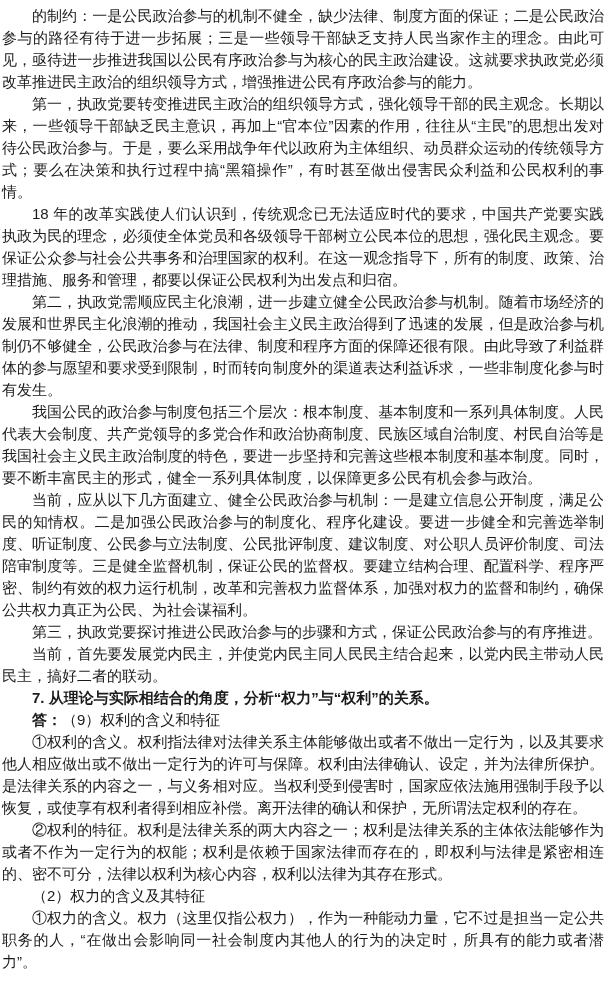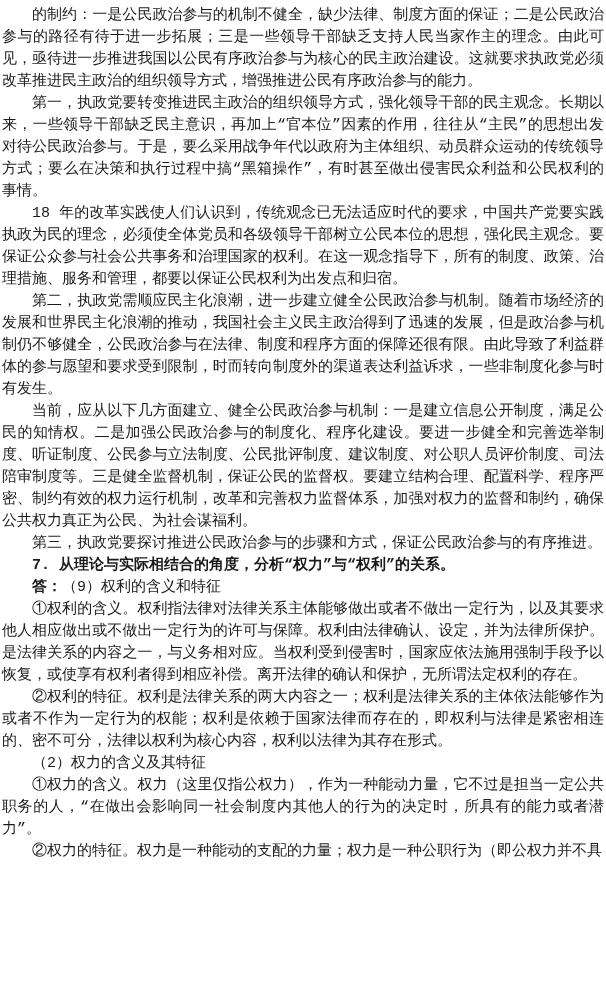--- a/index.html
+++ b/index.html
@@ -8,21 +8,21 @@
     background: #ffffff;
   }
   .page {
     position: relative;
     width: 606px;
     height: 999px;
     box-sizing: border-box;
     padding: 5px 2px 0 2px;
     background: #ffffff;
     color: #1b1b1b;
-    font-family: Liberation Mono, monospace;
+    font-family: Liberation Sans, sans-serif;
     font-size: 15px;
     line-height: 22px;
     text-align: justify;
     overflow: hidden;
   }
   .page p {
     margin: 0;
     text-indent: 2em;
     text-justify: inter-character;
     word-break: break-all;
@@ -32,22 +32,23 @@
   }
 </style>
 </head>
 <body>
 
 <div class="page">
   <p>的制约：一是公民政治参与的机制不健全，缺少法律、制度方面的保证；二是公民政治参与的路径有待于进一步拓展；三是一些领导干部缺乏支持人民当家作主的理念。由此可见，亟待进一步推进我国以公民有序政治参与为核心的民主政治建设。这就要求执政党必须改革推进民主政治的组织领导方式，增强推进公民有序政治参与的能力。</p>
   <p>第一，执政党要转变推进民主政治的组织领导方式，强化领导干部的民主观念。长期以来，一些领导干部缺乏民主意识，再加上“官本位”因素的作用，往往从“主民”的思想出发对待公民政治参与。于是，要么采用战争年代以政府为主体组织、动员群众运动的传统领导方式；要么在决策和执行过程中搞“黑箱操作”，有时甚至做出侵害民众利益和公民权利的事情。</p>
   <p>18 年的改革实践使人们认识到，传统观念已无法适应时代的要求，中国共产党要实践执政为民的理念，必须使全体党员和各级领导干部树立公民本位的思想，强化民主观念。要保证公众参与社会公共事务和治理国家的权利。在这一观念指导下，所有的制度、政策、治理措施、服务和管理，都要以保证公民权利为出发点和归宿。</p>
   <p>第二，执政党需顺应民主化浪潮，进一步建立健全公民政治参与机制。随着市场经济的发展和世界民主化浪潮的推动，我国社会主义民主政治得到了迅速的发展，但是政治参与机制仍不够健全，公民政治参与在法律、制度和程序方面的保障还很有限。由此导致了利益群体的参与愿望和要求受到限制，时而转向制度外的渠道表达利益诉求，一些非制度化参与时有发生。</p>
+  <p>我国公民的政治参与制度包括三个层次：根本制度、基本制度和一系列具体制度。人民代表大会制度、共产党领导的多党合作和政治协商制度、民族区域自治制度、村民自治等是我国社会主义民主政治制度的特色，要进一步坚持和完善这些根本制度和基本制度。同时，要不断丰富民主的形式，健全一系列具体制度，以保障更多公民有机会参与政治。</p>
   <p>当前，应从以下几方面建立、健全公民政治参与机制：一是建立信息公开制度，满足公民的知情权。二是加强公民政治参与的制度化、程序化建设。要进一步健全和完善选举制度、听证制度、公民参与立法制度、公民批评制度、建议制度、对公职人员评价制度、司法陪审制度等。三是健全监督机制，保证公民的监督权。要建立结构合理、配置科学、程序严密、制约有效的权力运行机制，改革和完善权力监督体系，加强对权力的监督和制约，确保公共权力真正为公民、为社会谋福利。</p>
   <p>第三，执政党要探讨推进公民政治参与的步骤和方式，保证公民政治参与的有序推进。</p>
+  <p>当前，首先要发展党内民主，并使党内民主同人民民主结合起来，以党内民主带动人民民主，搞好二者的联动。</p>
   <p class="bold">7. 从理论与实际相结合的角度，分析“权力”与“权利”的关系。</p>
   <p><span class="bold">答：</span><span>（9）权利的含义和特征</span></p>
   <p>①权利的含义。权利指法律对法律关系主体能够做出或者不做出一定行为，以及其要求他人相应做出或不做出一定行为的许可与保障。权利由法律确认、设定，并为法律所保护。是法律关系的内容之一，与义务相对应。当权利受到侵害时，国家应依法施用强制手段予以恢复，或使享有权利者得到相应补偿。离开法律的确认和保护，无所谓法定权利的存在。</p>
   <p>②权利的特征。权利是法律关系的两大内容之一；权利是法律关系的主体依法能够作为或者不作为一定行为的权能；权利是依赖于国家法律而存在的，即权利与法律是紧密相连的、密不可分，法律以权利为核心内容，权利以法律为其存在形式。</p>
   <p>（2）权力的含义及其特征</p>
   <p>①权力的含义。权力（这里仅指公权力），作为一种能动力量，它不过是担当一定公共职务的人，“在做出会影响同一社会制度内其他人的行为的决定时，所具有的能力或者潜力”。</p>
-  <p>②权力的特征。权力是一种能动的支配的力量；权力是一种公职行为（即公权力并不具</p>
 </div>
 
 </body></html>

